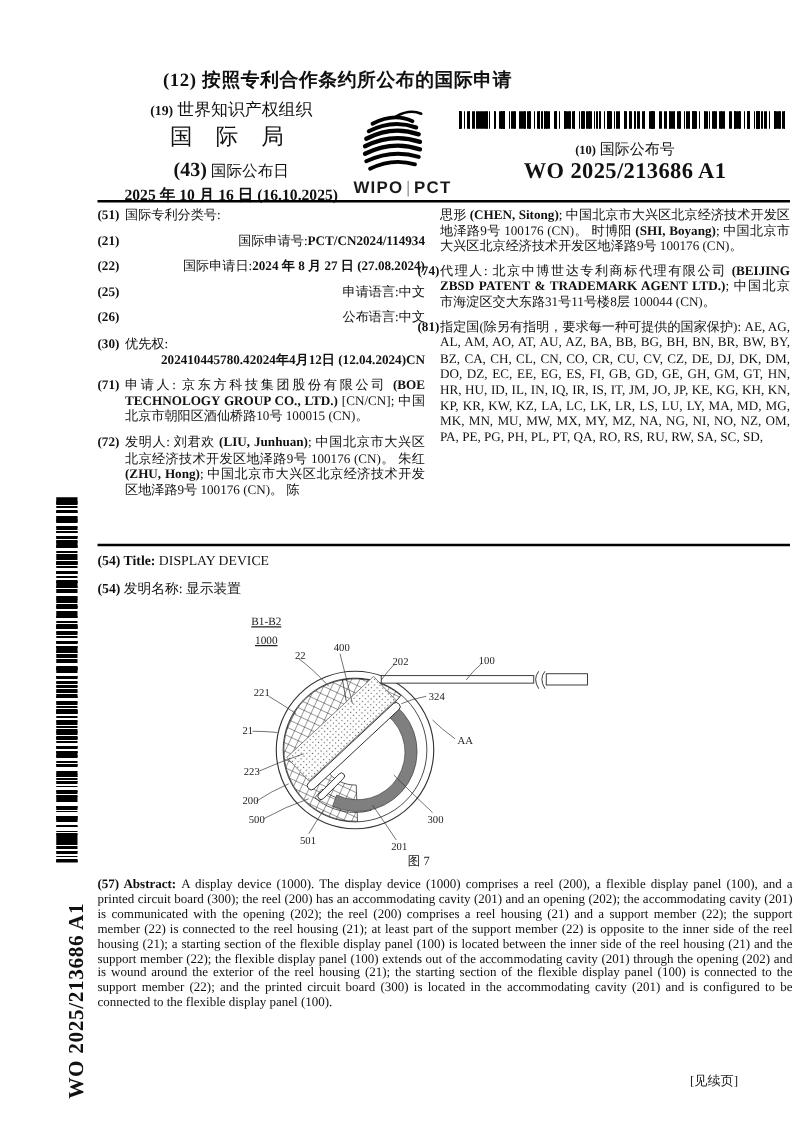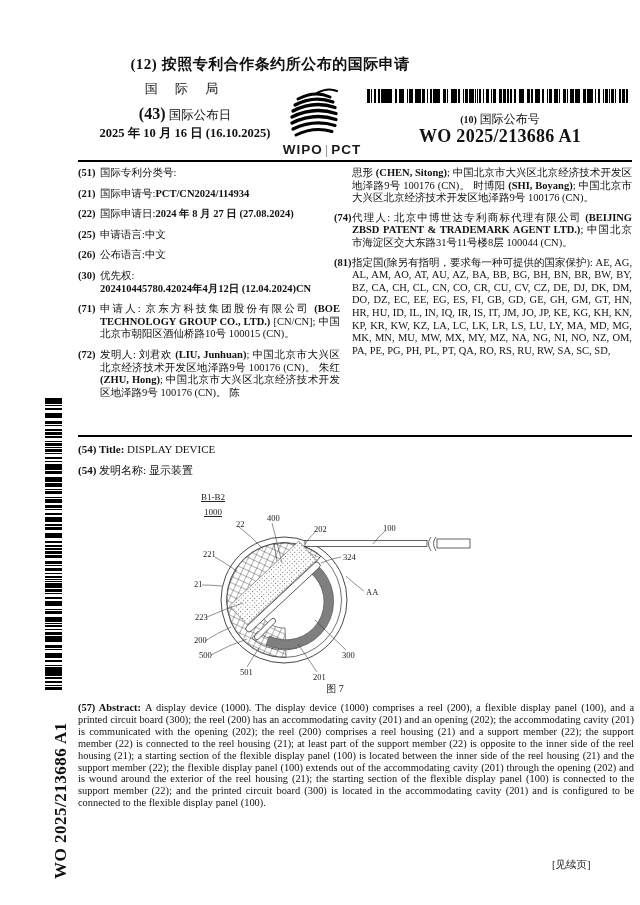--- a/index.html
+++ b/index.html
@@ -6,21 +6,21 @@
   .page{position:relative;width:640px;height:905px;background:#ffffff;overflow:hidden;
         font-family:"Liberation Serif","DejaVu Serif",serif;color:#111;}
   .abs{position:absolute;}
   .seg-b{font-weight:bold;}
 
   
   .doc-type{top:55px;left:0;width:540px;text-align:center;font-size:15px;font-weight:bold;letter-spacing:.5px;}
   .hdr-left{top:80px;left:70px;width:230px;text-align:center;line-height:1.25;}
   .hdr-org{font-size:13.5px;}
   .hdr-org .fnum-sm{font-size:11px;font-weight:bold;}
-  .hdr-bureau{font-size:13px;letter-spacing:7px;margin-top:1px;}
+  .hdr-bureau{font-size:18px;letter-spacing:7px;margin-top:1px;}
   .hdr-pubdate-lbl{font-size:12.5px;margin-top:7px;}
   .hdr-pubdate-lbl .fnum-sm{font-size:16px;font-weight:bold;}
   .hdr-pubdate-val{font-size:12.5px;font-weight:bold;margin-top:2px;}
 
   .logo-box{top:86px;left:283px;width:64px;height:56px;}
   .logo-text{top:142px;left:272px;width:100px;text-align:center;
              font-family:"Liberation Sans","DejaVu Sans",sans-serif;
              font-size:13.5px;font-weight:bold;letter-spacing:1px;color:#1a1a1a;}
   .logo-sep{color:#9a9a9a;font-weight:normal;padding:0 2px;}
 
@@ -37,21 +37,21 @@
   .rule{left:78px;width:554px;height:2.4px;background:#000;}
   .rule1{top:160px;}
   .rule2{top:435px;}
 
   
   .col{font-size:10.5px;line-height:12.6px;}
   .col-left{top:167px;left:78px;width:262px;}
   .col-right{top:167px;left:334px;width:298px;}
   .f{position:relative;padding-left:22px;margin-bottom:8px;}
   .fn{position:absolute;left:0;top:0;font-weight:bold;}
-  .frow{display:flex;justify-content:flex-start;}
+  .frow{display:flex;justify-content:flex-end;}
   .fv{font-weight:bold;white-space:nowrap;}
   .ipc-row{display:flex;justify-content:space-between;width:218px;margin-top:.5px;}
   .ipc-code{font-weight:bold;font-style:italic;}
   .just{text-align:justify;}
   .cont-par{padding-left:18px;}
   .col-right .f{padding-left:18px;}
 
   
   .title-line{left:78px;width:554px;font-size:11px;}
   .t1{top:443px;}
@@ -80,20 +80,21 @@
   .footer-note{top:858px;left:552px;width:80px;font-size:10.5px;color:#222;}
 </style>
 </head>
 <body>
 
 <div class="page">
 
   <div class="abs doc-type"><span>(12)</span> <span>按照专利合作条约所公布的国际申请</span></div>
 
   <div class="abs hdr-left">
+    <div class="hdr-org"><span class="fnum-sm">(19)</span> <span>世界知识产权组织</span></div>
     <div class="hdr-bureau">国 际 局</div>
     <div class="hdr-pubdate-lbl"><span class="fnum-sm">(43)</span> <span>国际公布日</span></div>
     <div class="hdr-pubdate-val">2025 年 10 月 16 日 (16.10.2025)</div>
   </div>
 
   <div class="abs logo-box">
     <svg width="64" height="56" viewBox="0 0 64 56">
       <g fill="none" stroke="#000" stroke-linecap="round">
         <path d="M34,7 Q45,1 54,5" stroke-width="2"></path>
         <path d="M15,13 Q32,4 47,11" stroke-width="3"></path>

